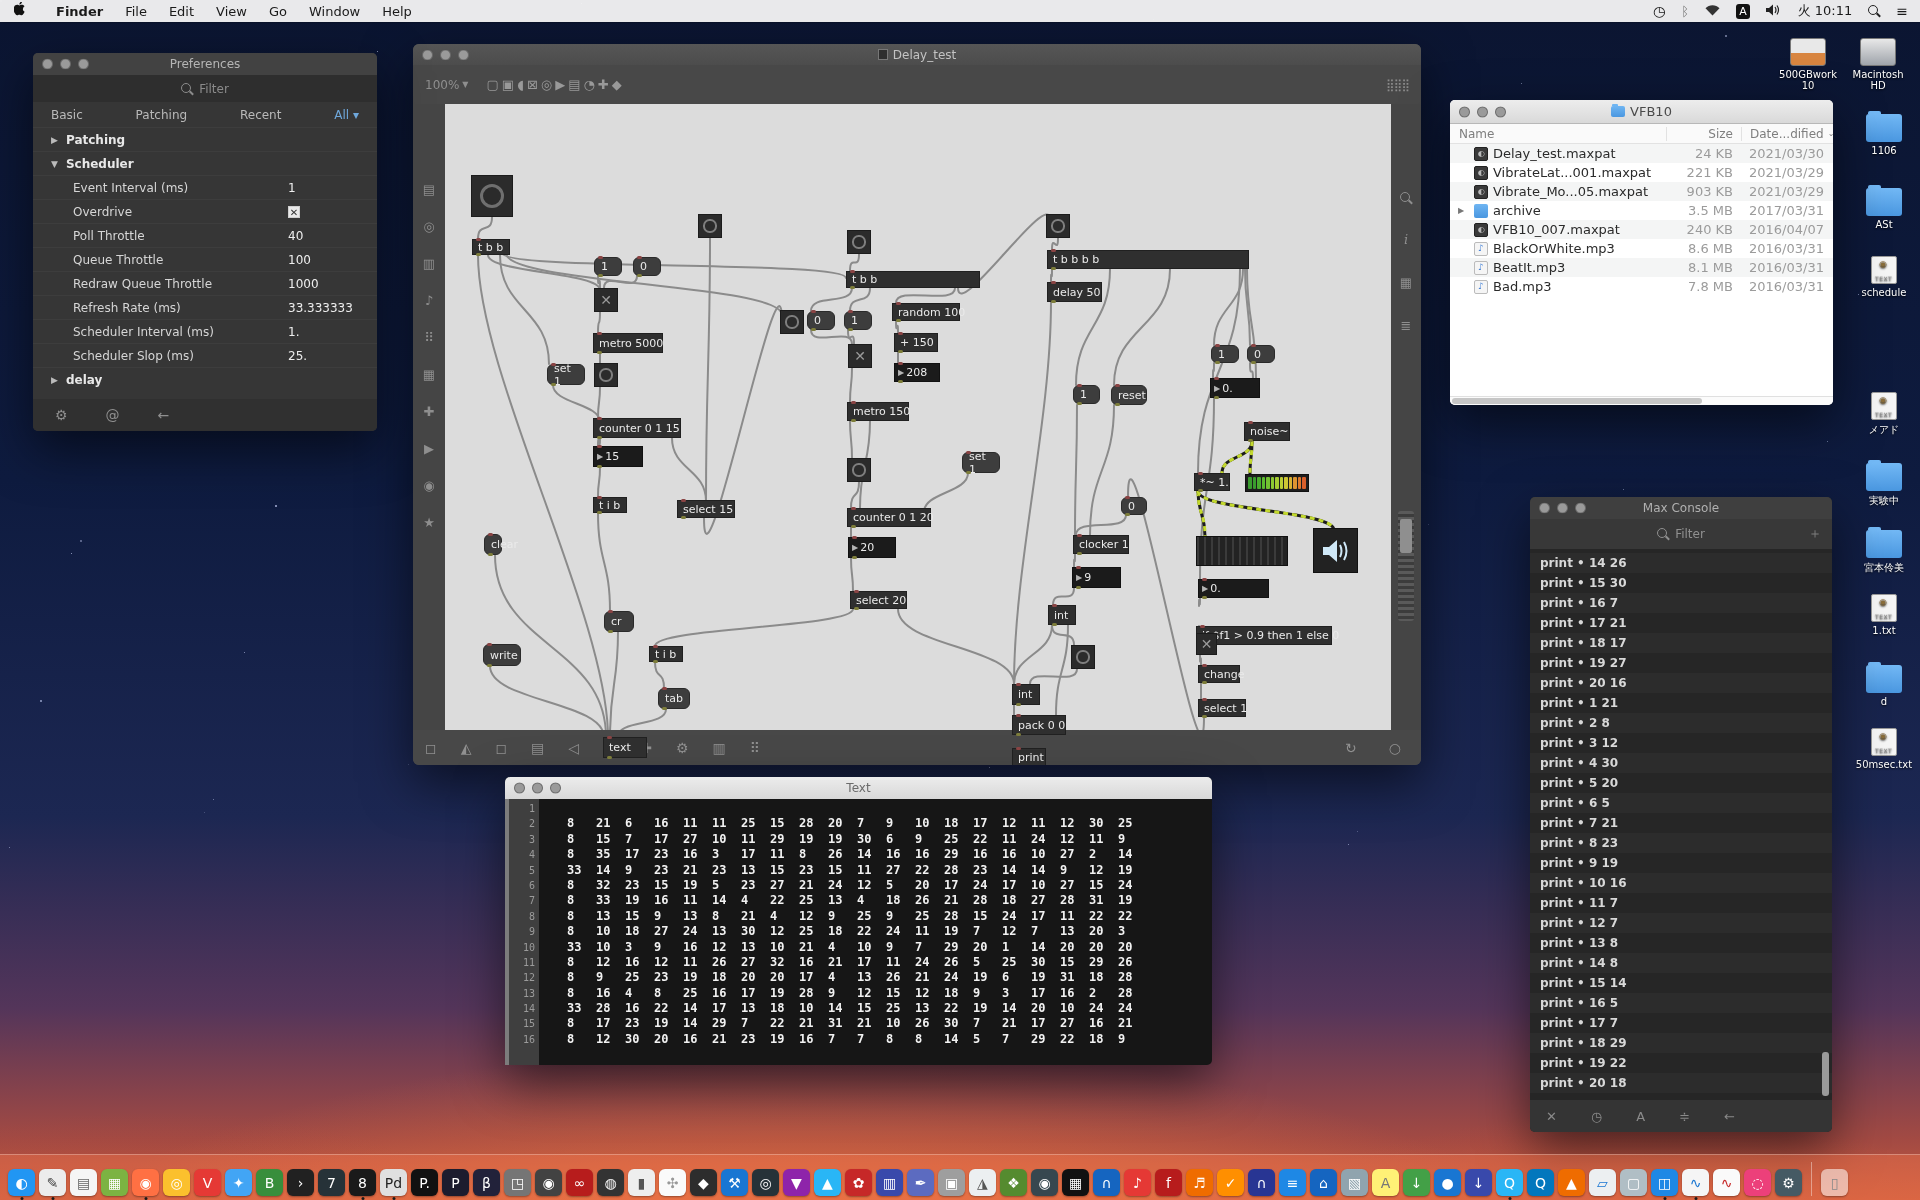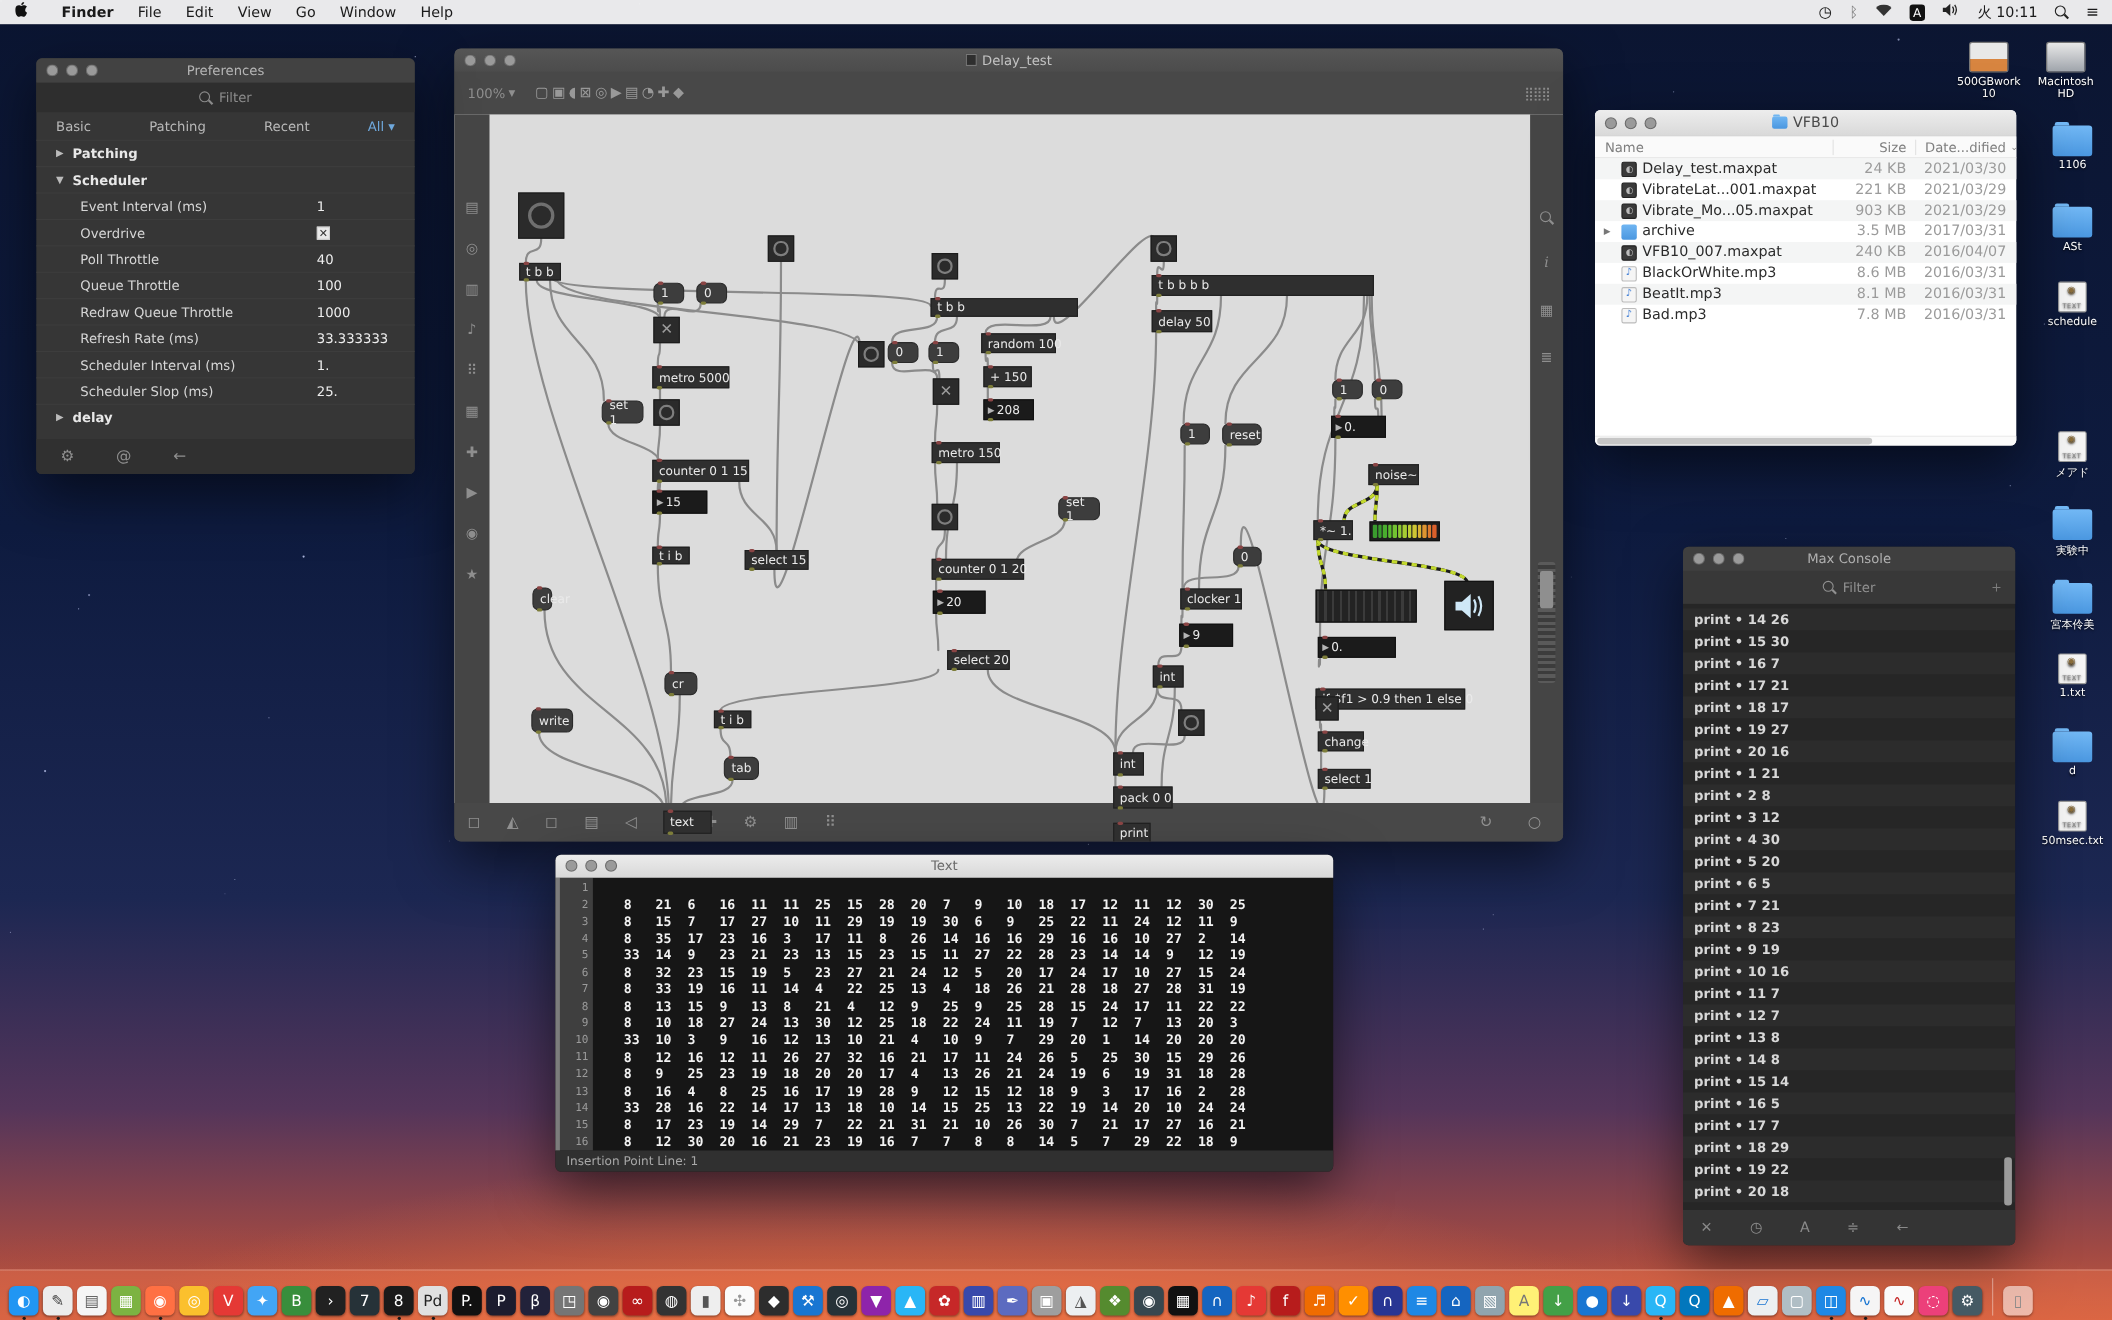--- a/index.html
+++ b/index.html
@@ -477,21 +477,21 @@
             <div class="c"></div>
           </div>
           <div class="po msg" style="left: 549px; top: 348px; width: 38px; height: 21px;">set 1<span class="dot-in"></span><span class="dot-out"></span></div>
           <div class="po obj" style="left: 434px; top: 404px; width: 84px; height: 19px;">counter 0 1 20<span class="dot-in"></span><span class="dot-out"></span></div>
           <div class="po num" style="left: 435px; top: 433px; width: 48px; height: 21px;">
             <span class="tri">▶</span>
             <span>20</span>
             <span class="dot-in"></span>
             <span class="dot-out"></span>
           </div>
-          <div class="po obj" style="left: 437px; top: 487px; width: 57px; height: 18px; margin-left: 11px;">select 20<span class="dot-in"></span><span class="dot-out"></span></div>
+          <div class="po obj" style="left: 437px; top: 487px; width: 57px; height: 18px;">select 20<span class="dot-in"></span><span class="dot-out"></span></div>
           <div class="po obj" style="left: 634px; top: 146px; width: 202px; height: 19px;">t b b b b<span class="dot-in"></span><span class="dot-out"></span></div>
           <div class="po bang" style="left: 633px; top: 110px; width: 24px; height: 24px;">
             <div class="c"></div>
           </div>
           <div class="po obj" style="left: 634px; top: 178px; width: 55px; height: 20px;">delay 50<span class="dot-in"></span><span class="dot-out"></span></div>
           <div class="po msg" style="left: 660px; top: 281px; width: 27px; height: 19px;">1<span class="dot-in"></span><span class="dot-out"></span></div>
           <div class="po msg" style="left: 698px; top: 281px; width: 36px; height: 20px;">reset<span class="dot-in"></span><span class="dot-out"></span></div>
           <div class="po msg" style="left: 798px; top: 241px; width: 28px; height: 18px;">1<span class="dot-in"></span><span class="dot-out"></span></div>
           <div class="po msg" style="left: 834px; top: 241px; width: 28px; height: 18px;">0<span class="dot-in"></span><span class="dot-out"></span></div>
           <div class="po num" style="left: 797px; top: 274px; width: 50px; height: 20px;">
@@ -1143,23 +1143,20 @@
             <span>8</span>
             <span>14</span>
             <span>5</span>
             <span>7</span>
             <span>29</span>
             <span>22</span>
             <span>18</span>
             <span>9</span>
           </div>
         </div>
-    </div>
-    <div id="textwin-footer">
-      <span>Insertion Point Line: 1</span>
     </div>
   </div>
 
   <div id="dock">
       <div class="dock-ic" style="background: rgb(33, 150, 243);">◐<span class="run"></span></div>
       <div class="dock-ic" style="background: rgb(236, 236, 236); color: rgb(68, 68, 68);">✎<span class="run"></span></div>
       <div class="dock-ic" style="background: rgb(245, 245, 245); color: rgb(102, 102, 102);">▤</div>
       <div class="dock-ic" style="background: rgb(124, 179, 66);">▦</div>
       <div class="dock-ic" style="background: rgb(255, 112, 67);">◉<span class="run"></span></div>
       <div class="dock-ic" style="background: rgb(251, 192, 45);">◎</div>

